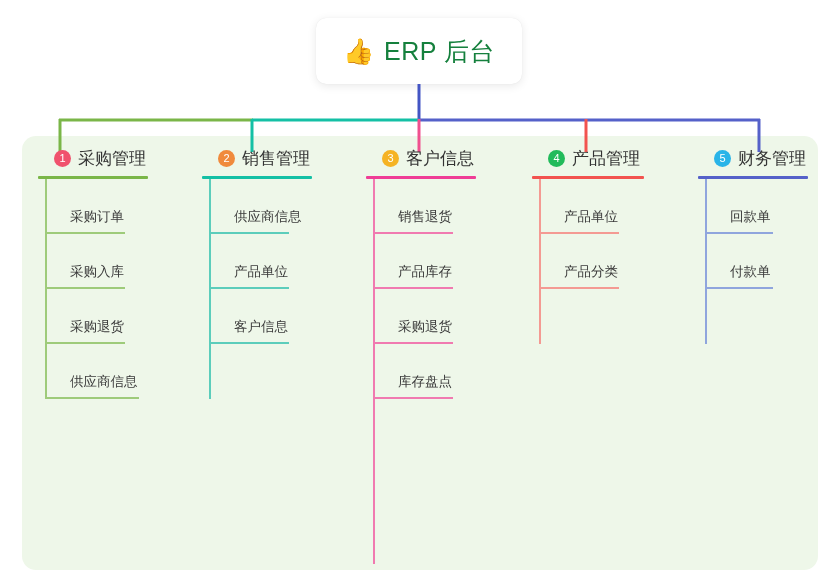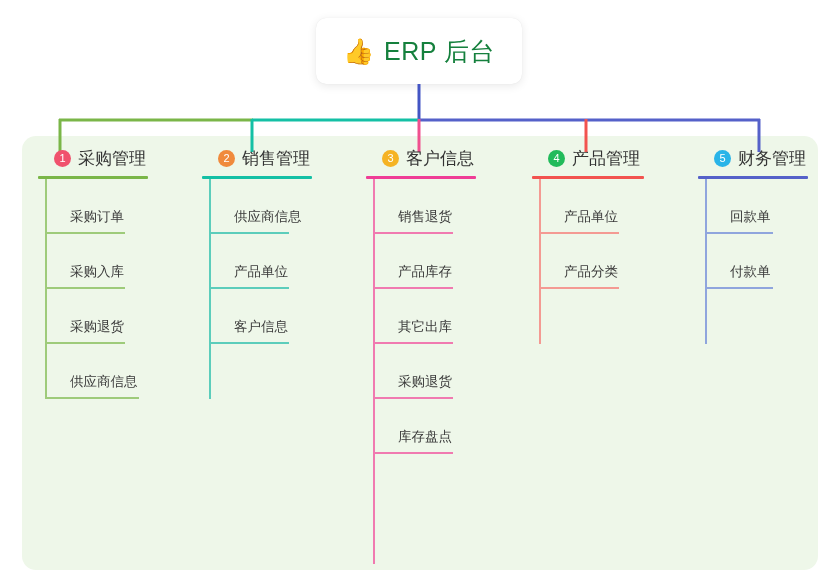--- a/index.html
+++ b/index.html
@@ -224,24 +224,20 @@
           <div class="trunk" style="background: rgb(240, 122, 176); height: 385px;"></div>
           <div class="leaf">
             <span class="leaf-label">销售退货</span>
             <div class="leaf-underline" style="background: rgb(240, 122, 176); width: 80px;"></div>
           </div>
           <div class="leaf">
             <span class="leaf-label">产品库存</span>
             <div class="leaf-underline" style="background: rgb(240, 122, 176); width: 80px;"></div>
           </div>
           <div class="leaf">
-            <span class="leaf-label">其它出库</span>
-            <div class="leaf-underline" style="background: rgb(240, 122, 176); width: 80px;"></div>
-          </div>
-          <div class="leaf">
             <span class="leaf-label">采购退货</span>
             <div class="leaf-underline" style="background: rgb(240, 122, 176); width: 80px;"></div>
           </div>
           <div class="leaf">
             <span class="leaf-label">库存盘点</span>
             <div class="leaf-underline" style="background: rgb(240, 122, 176); width: 80px;"></div>
           </div>
         </div>
       </div>
       <div class="branch" style="left: 532px; width: 160px;">

